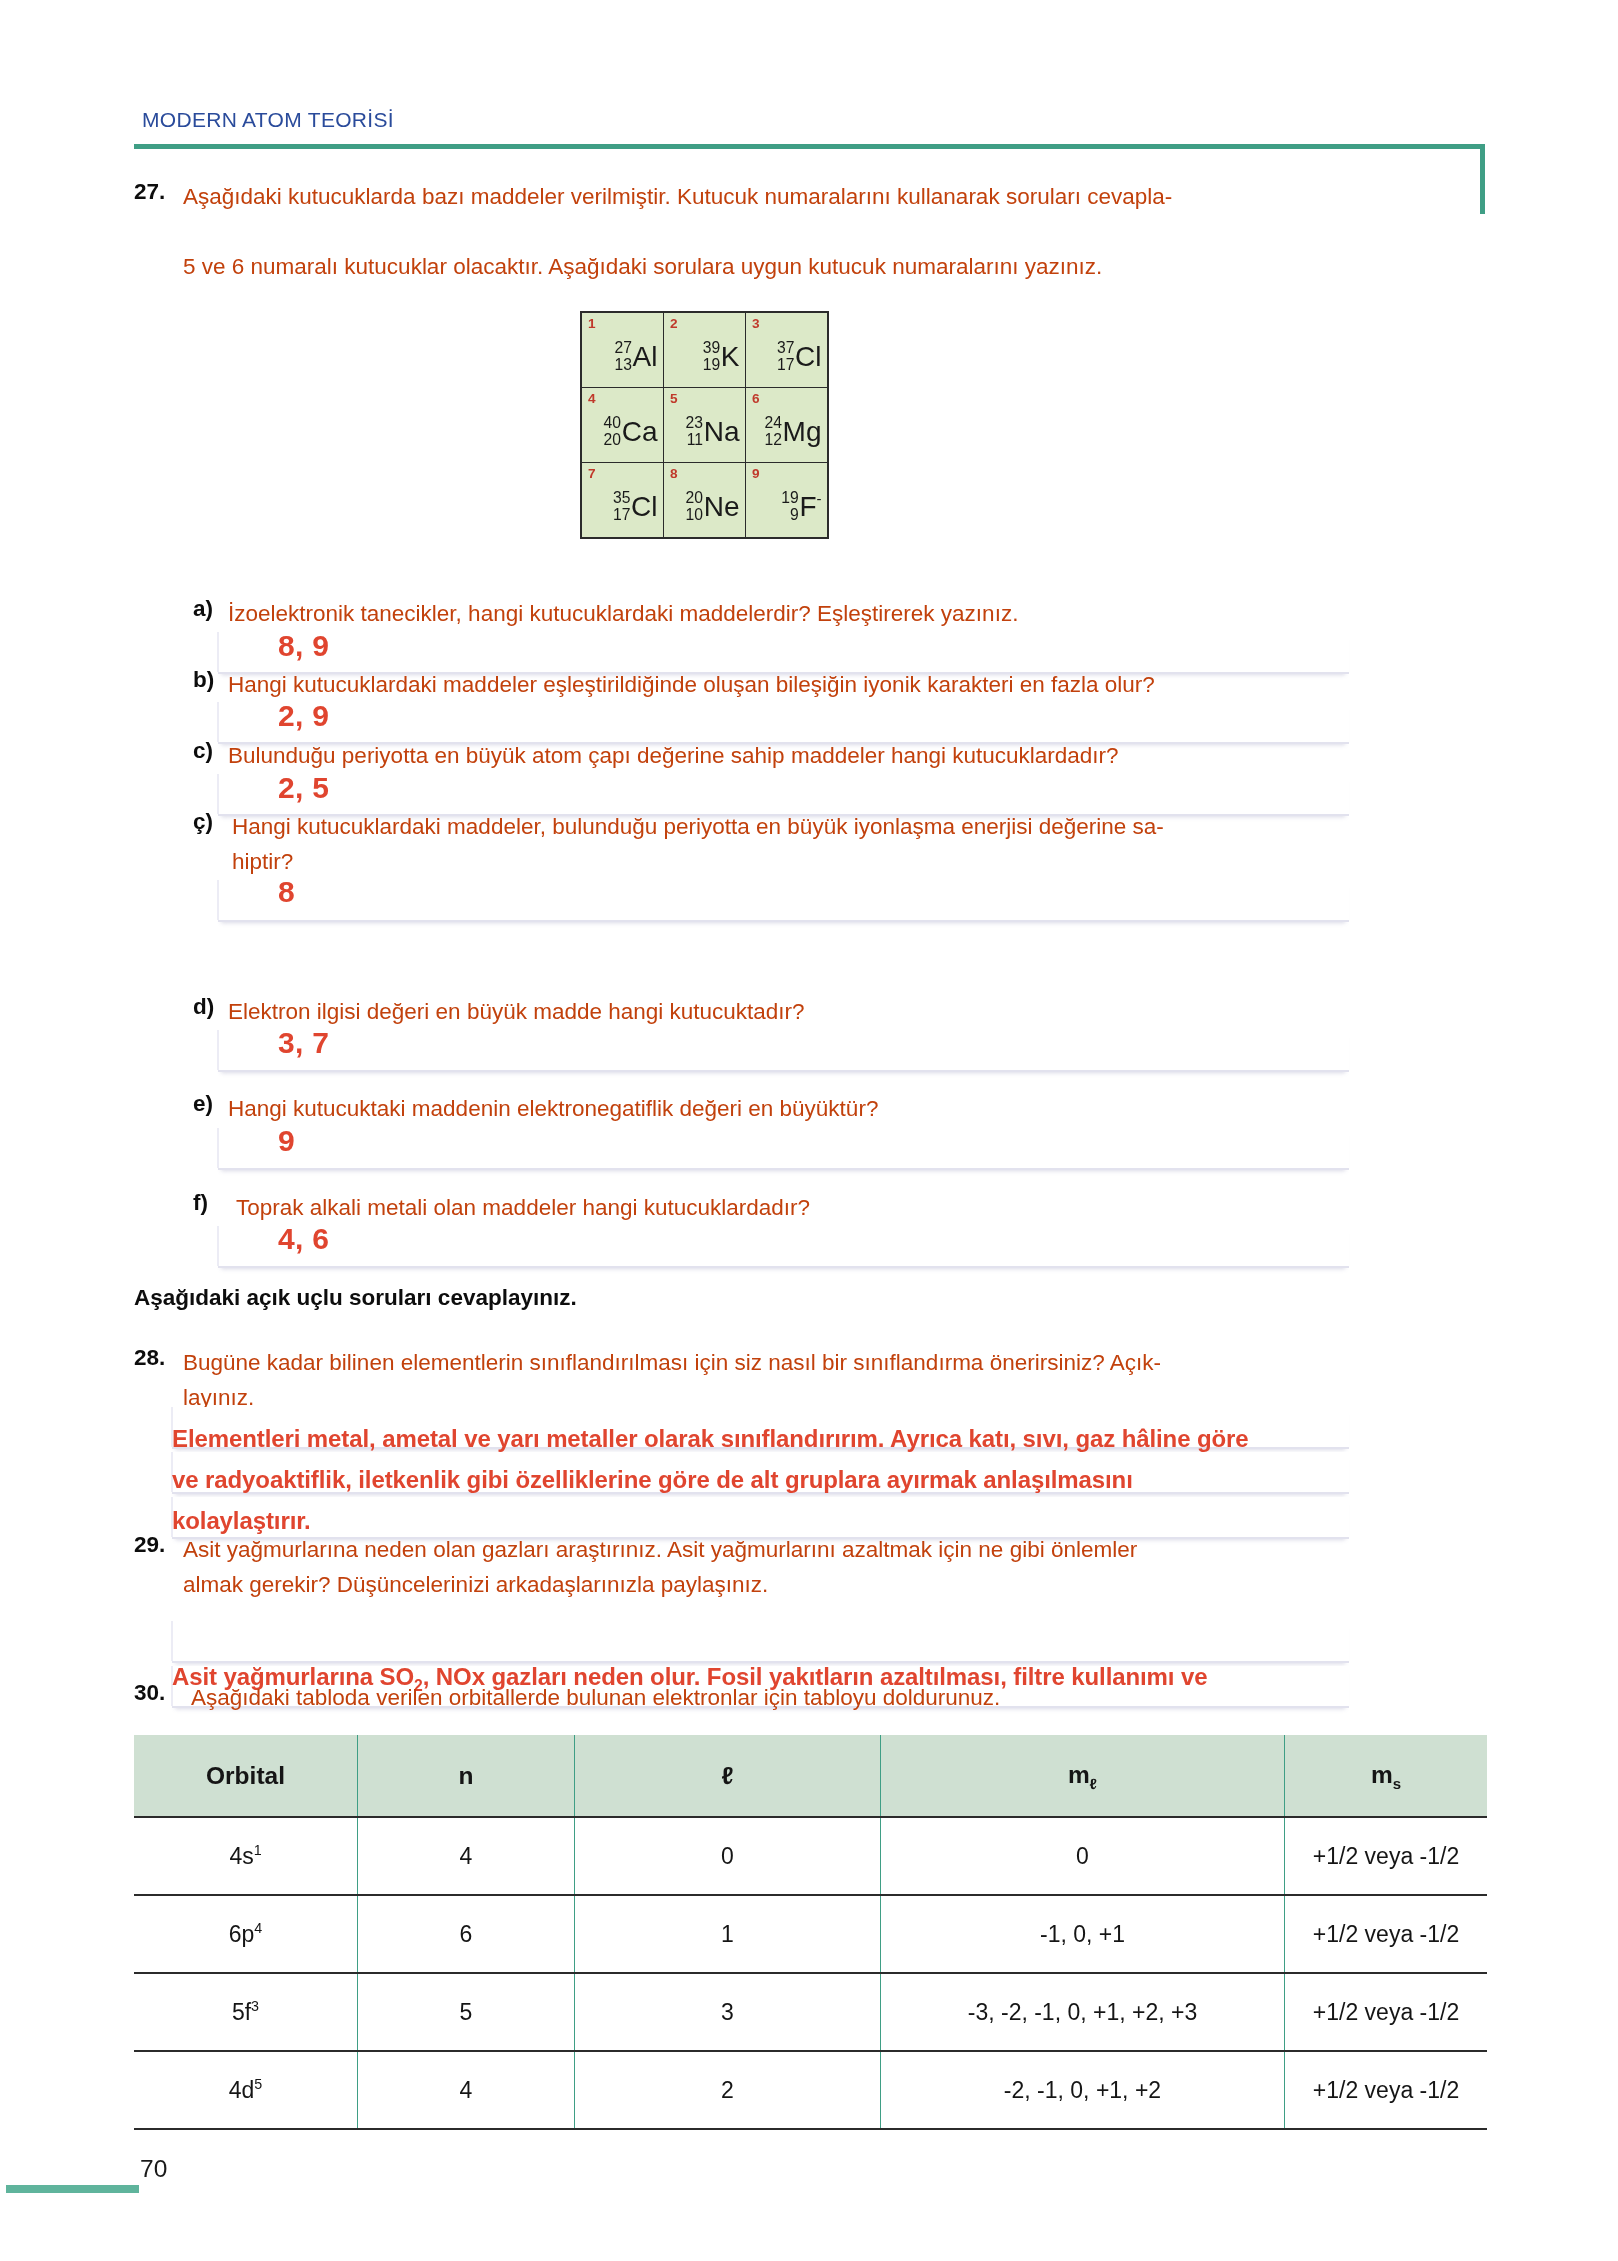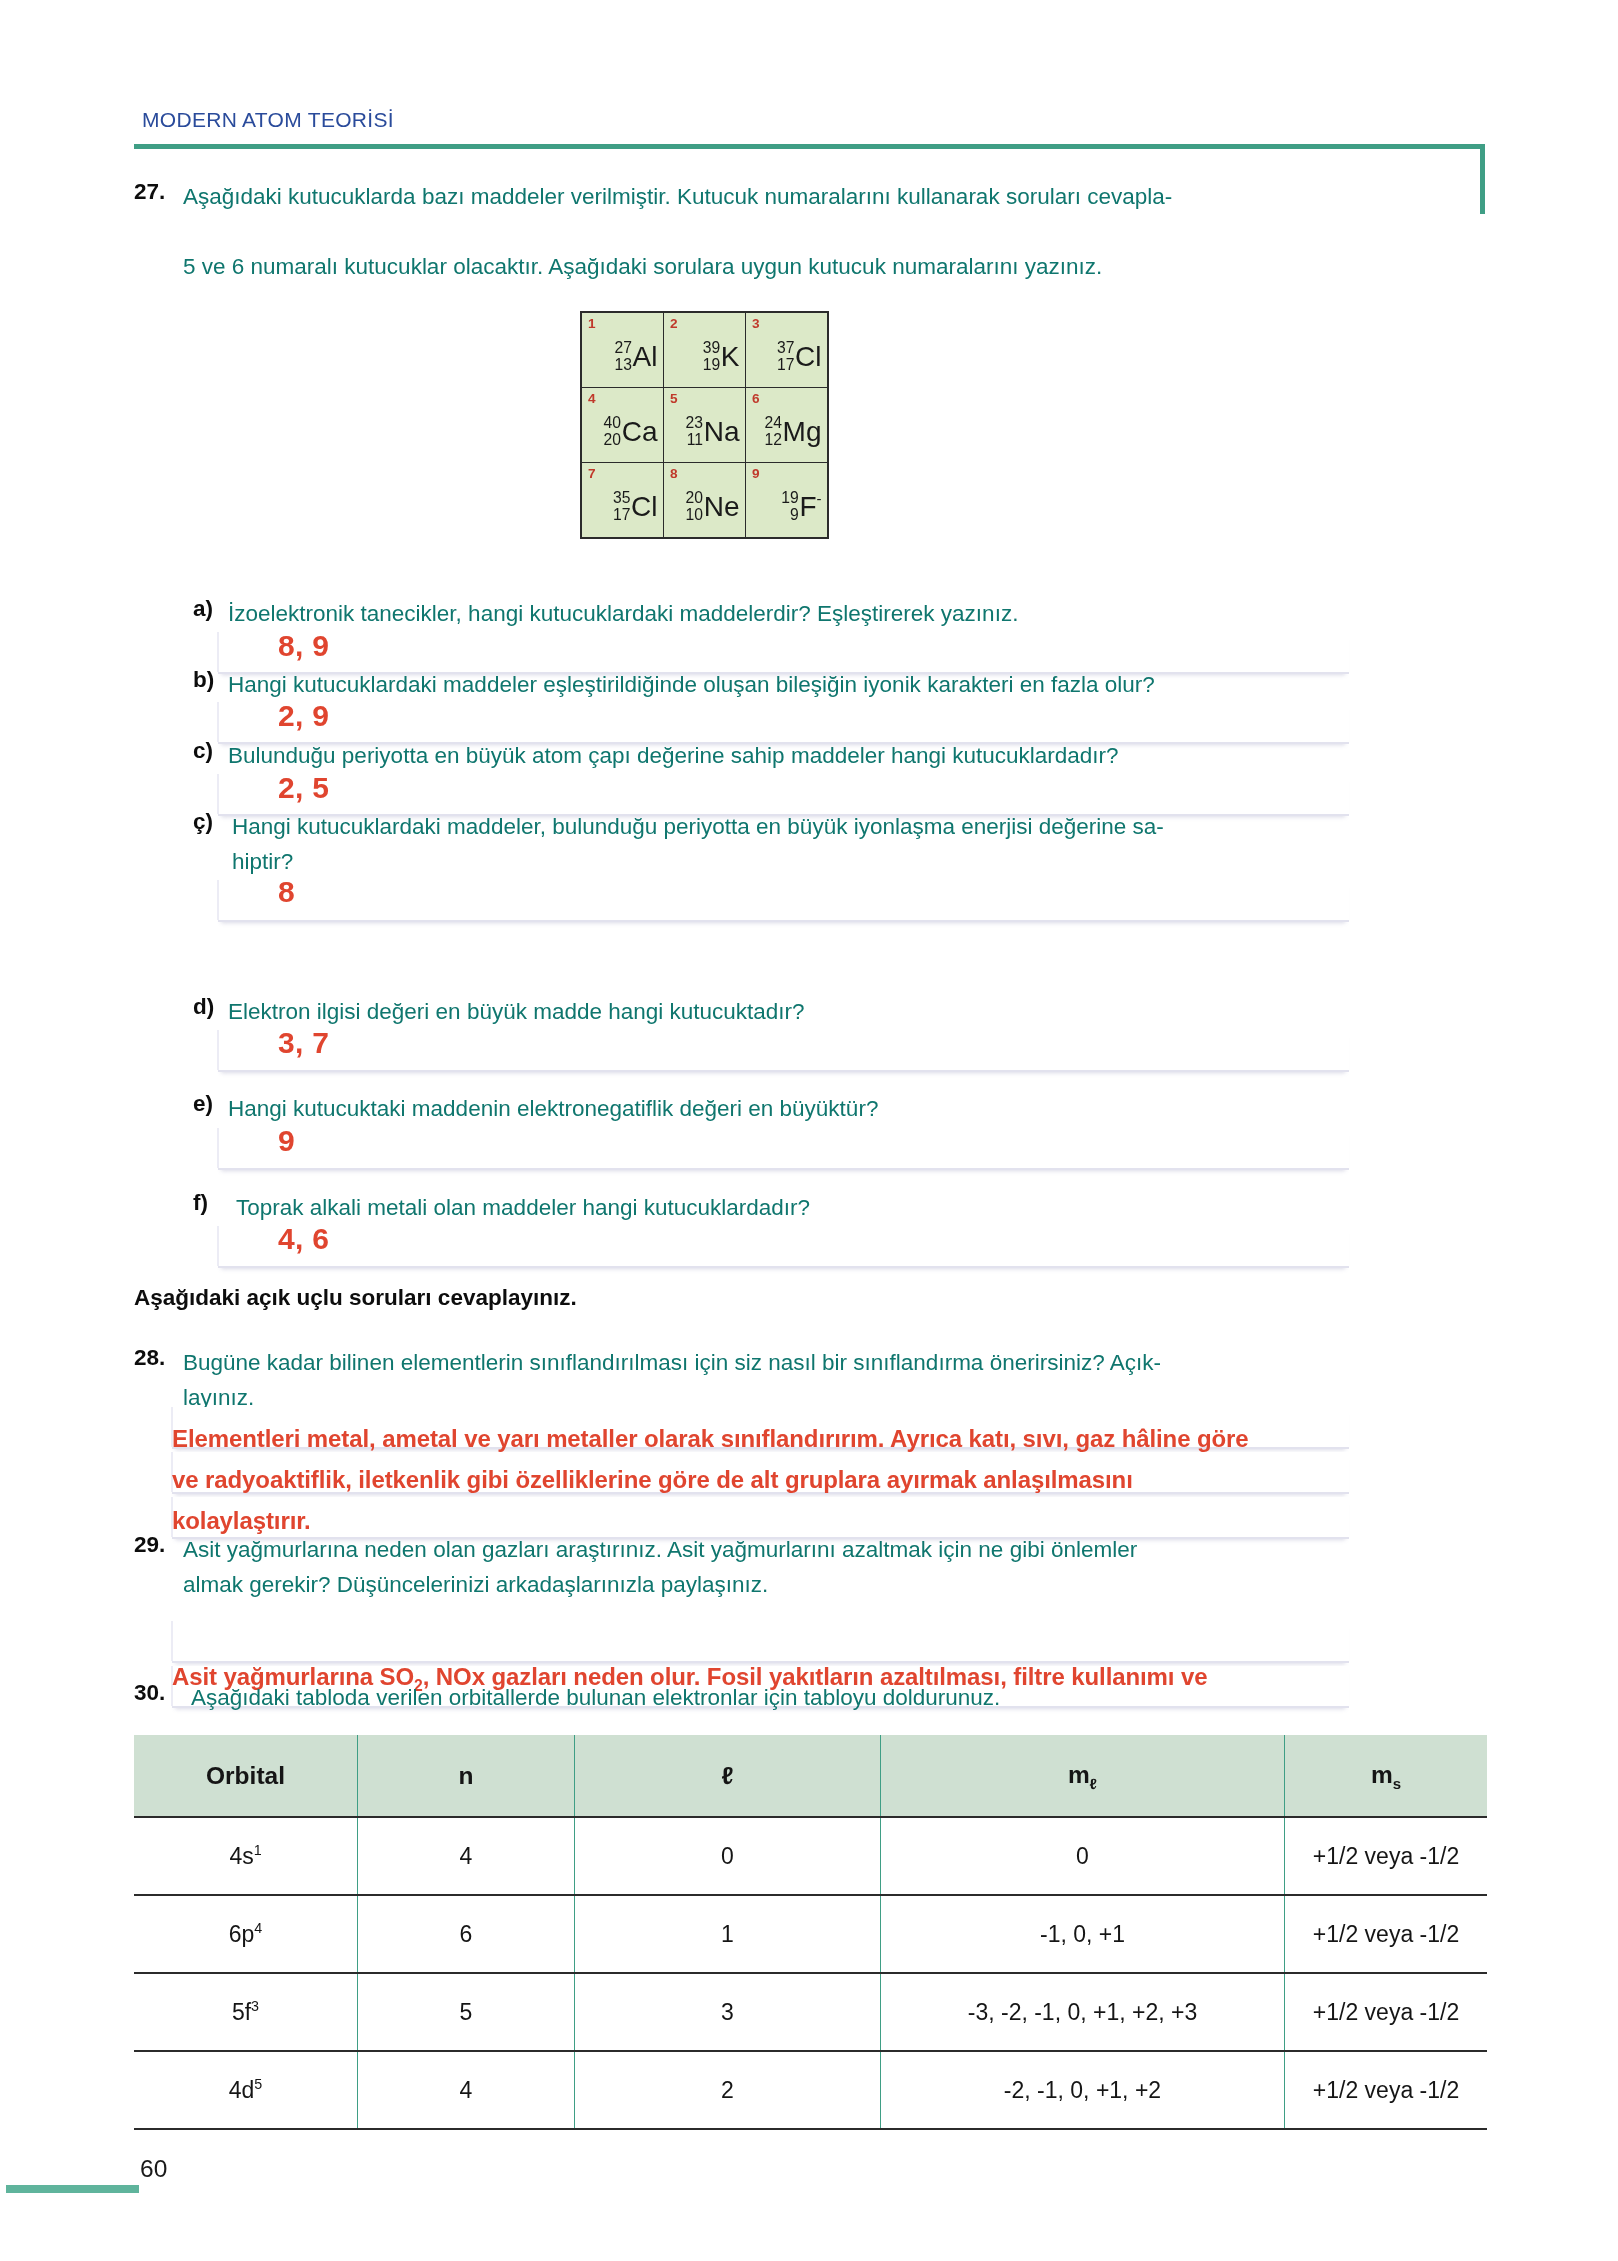--- a/index.html
+++ b/index.html
@@ -48,21 +48,21 @@
   .qnum {
     position: absolute;
     font-size: 22.5px;
     font-weight: bold;
     color: #0d0d0d;
   }
   .qtext {
     position: absolute;
     font-size: 22.5px;
     line-height: 35px;
-    color: #0f766e;
+    color: #c2410c;
     text-align: justify;
   }
   .qtext.nojust { text-align: left; }
 
   
   .grid {
     position: absolute;
     left: 580px;
     top: 311px;
     border-collapse: collapse;
@@ -370,16 +370,16 @@
         <td><span>4d</span><sup>5</sup></td>
         <td>4</td>
         <td>2</td>
         <td>-2, -1, 0, +1, +2</td>
         <td>+1/2 veya -1/2</td>
       </tr>
     </tbody>
   </table>
 
   <div class="footer-rule"></div>
-  <div class="page-no">60</div>
+  <div class="page-no">70</div>
 
 </div>
 
 
 </body></html>

